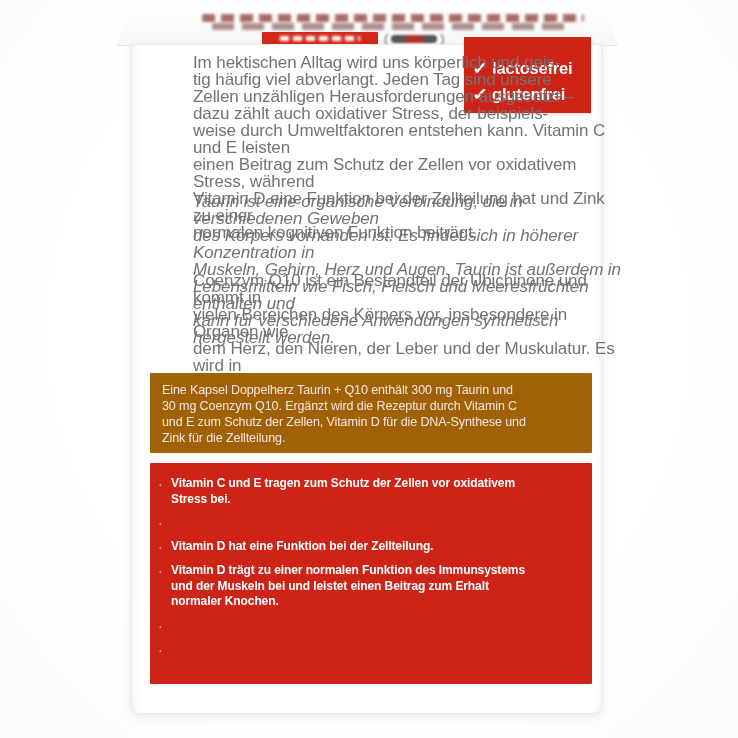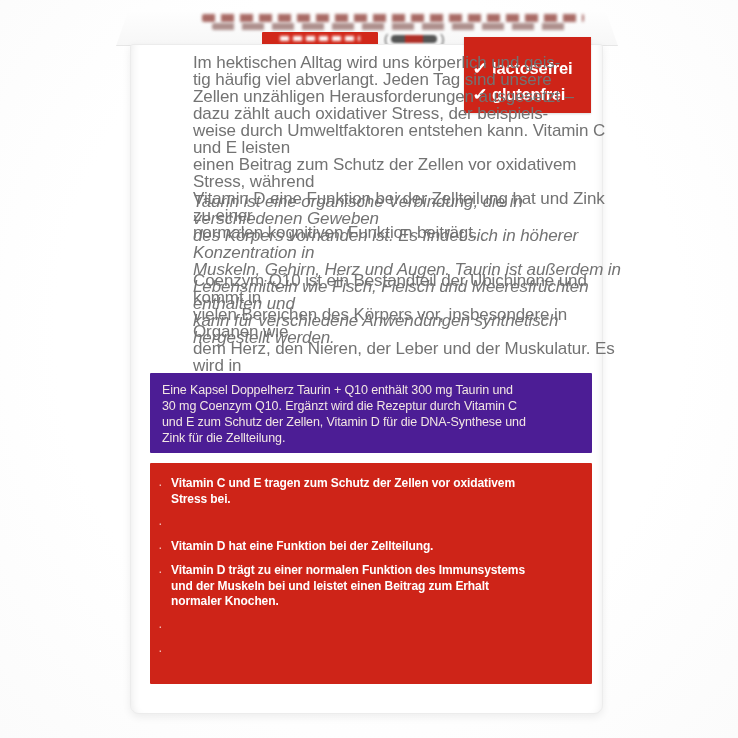--- a/index.html
+++ b/index.html
@@ -83,21 +83,21 @@
     box-sizing:border-box;padding:19px 8px 6px 9px;
     display:flex;flex-direction:column;gap:1px;
     box-shadow:0 1px 2px rgba(0,0,0,.15);
   }
   .free-row{display:flex;align-items:center;gap:5px;font-weight:bold;font-size:16.5px;line-height:25px;letter-spacing:-.2px;}
   .free-check{font-size:17px;font-weight:bold;transform:scaleX(1.15);}
 
   
   .dosage-box{
     position:absolute;left:19px;top:328px;width:442px;height:80px;
-    background:#4c1d95;box-sizing:border-box;
+    background:#a16207;box-sizing:border-box;
     padding:9px 12px;
     color:#f2e6e3;font-size:12.5px;line-height:16px;letter-spacing:-.1px;
     white-space:pre-line;
     border-radius:1px;
   }
 
   
   .benefits-box{
     position:absolute;left:19px;top:418px;width:442px;min-height:221px;
     background:#ce2418;box-sizing:border-box;

